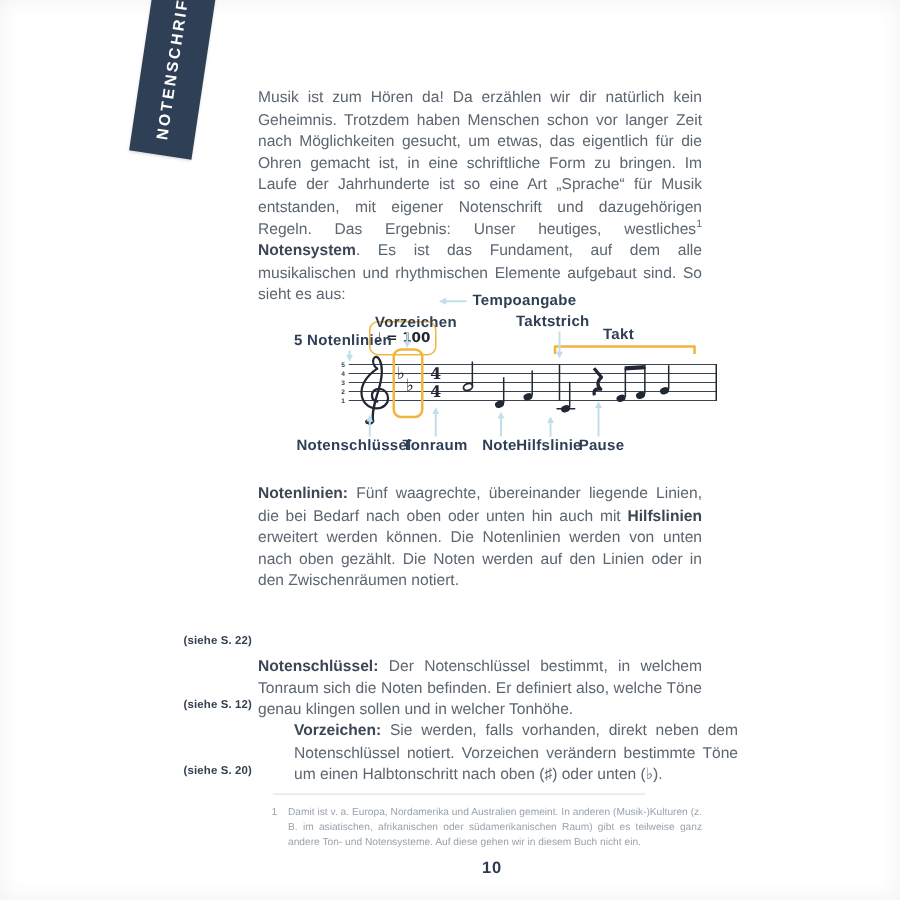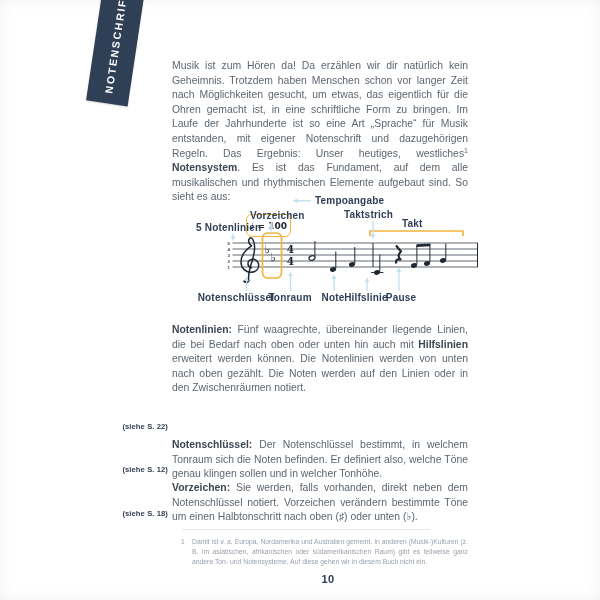--- a/index.html
+++ b/index.html
@@ -187,25 +187,25 @@
       <line x1="399" y1="291" x2="399" y2="271.5"></line>
       <polygon points="399,267.5 396.7,272 401.3,272" stroke="none"></polygon>
     </g>
   </svg>
 
   <p class="bodytext" style="top:323px;"><span class="lead">Notenlinien:</span><span> Fünf waagrechte, übereinander liegende Linien, die bei Bedarf nach oben oder unten hin auch mit </span><b>Hilfslinien</b><span> erweitert werden können. Die Notenlinien werden von unten nach oben gezählt. Die Noten werden auf den Linien oder in den Zwischenräumen notiert.</span></p>
 
 
   <p class="bodytext" style="top:438px;"><span class="lead">Notenschlüssel:</span><span> Der Notenschlüssel bestimmt, in welchem Tonraum sich die Noten befinden. Er definiert also, welche Töne genau klingen sollen und in welcher Tonhöhe.</span></p>
 
-  <p class="bodytext" style="top:481px;"><span class="lead">Vorzeichen:</span><span> Sie werden, falls vorhanden, direkt neben dem Notenschlüssel notiert. Vorzeichen verändern bestimmte Töne um einen Halbtonschritt nach oben (♯) oder unten (♭).</span></p>
+  <p class="bodytext" style="top:481px;margin-left:24px;"><span class="lead">Vorzeichen:</span><span> Sie werden, falls vorhanden, direkt neben dem Notenschlüssel notiert. Vorzeichen verändern bestimmte Töne um einen Halbtonschritt nach oben (♯) oder unten (♭).</span></p>
 
   <div class="margin-note" style="top:422px;">(siehe S. 22)</div>
   <div class="margin-note" style="top:465px;">(siehe S. 12)</div>
-  <div class="margin-note" style="top:509px;">(siehe S. 18)</div>
+  <div class="margin-note" style="top:509px;">(siehe S. 20)</div>
 
   <div class="foot-rule"></div>
   <div class="footnote">
     <span class="fn-num">1</span>
     <span>Damit ist v. a. Europa, Nordamerika und Australien gemeint. In anderen (Musik-)Kulturen (z. B. im asiatischen, afrikanischen oder südamerikanischen Raum) gibt es teilweise ganz andere Ton- und Notensysteme. Auf diese gehen wir in diesem Buch nicht ein.</span>
   </div>
 
   <div class="page-number">10</div>
 </div>
 

